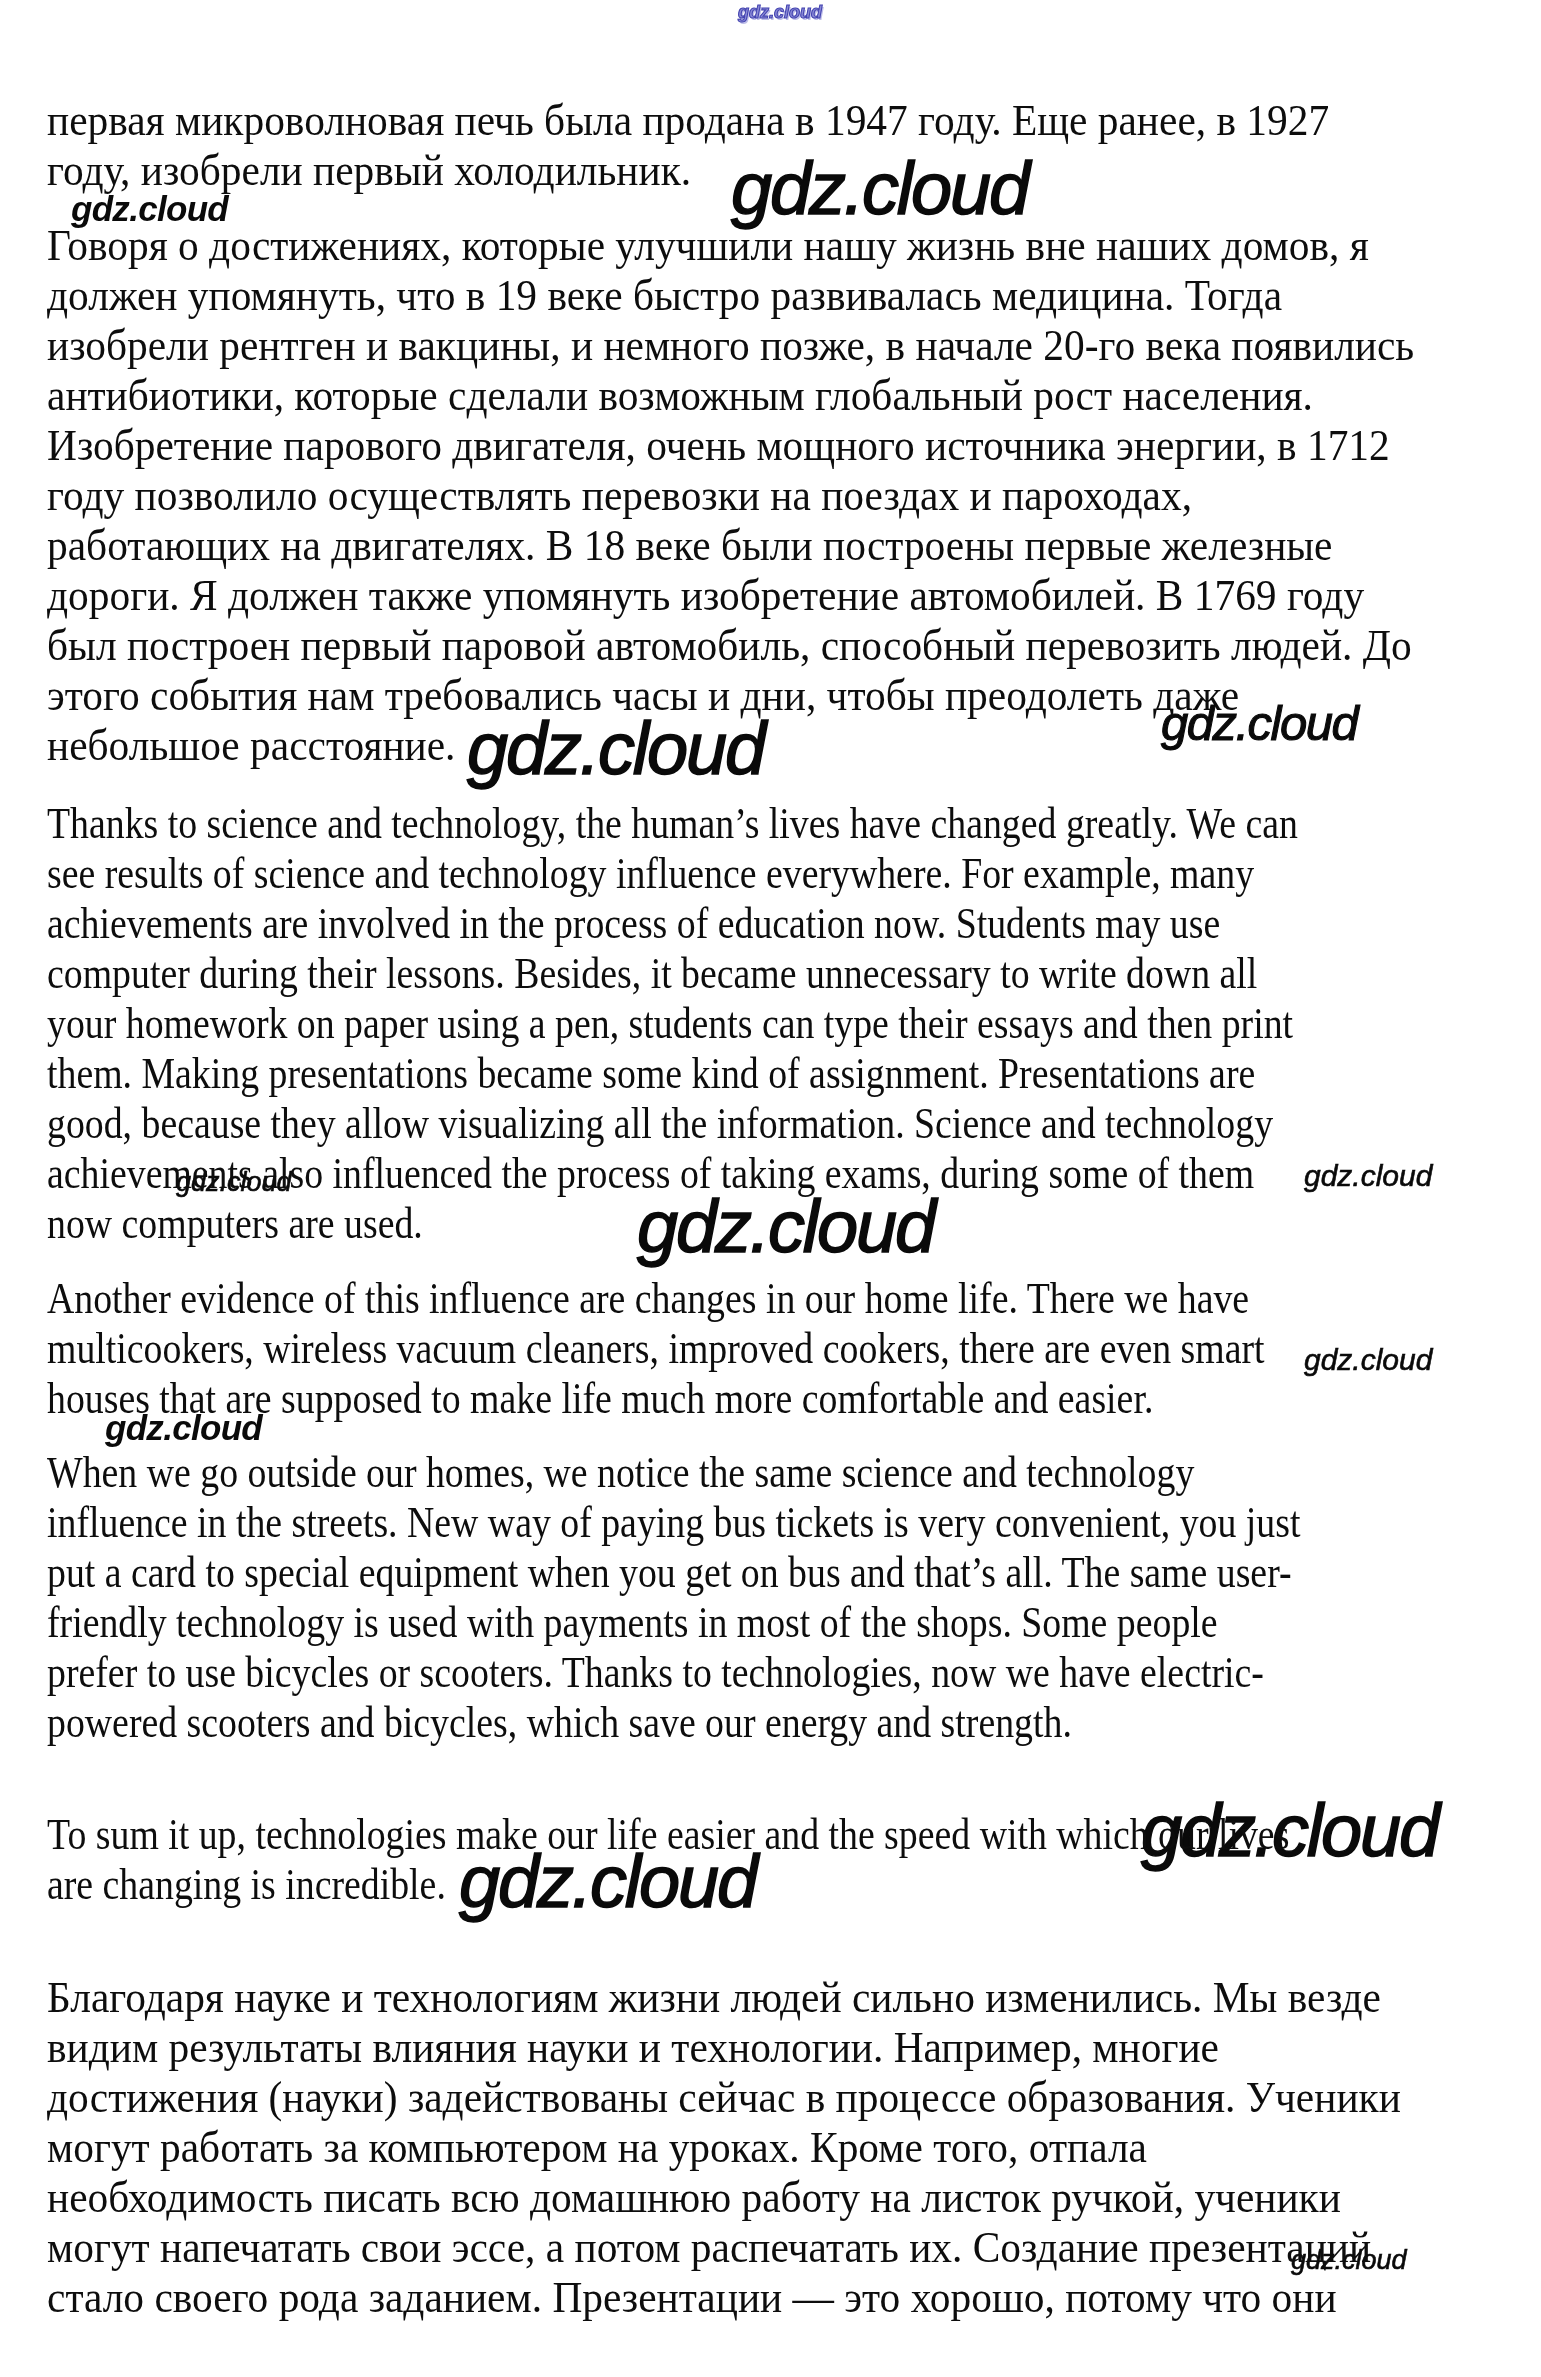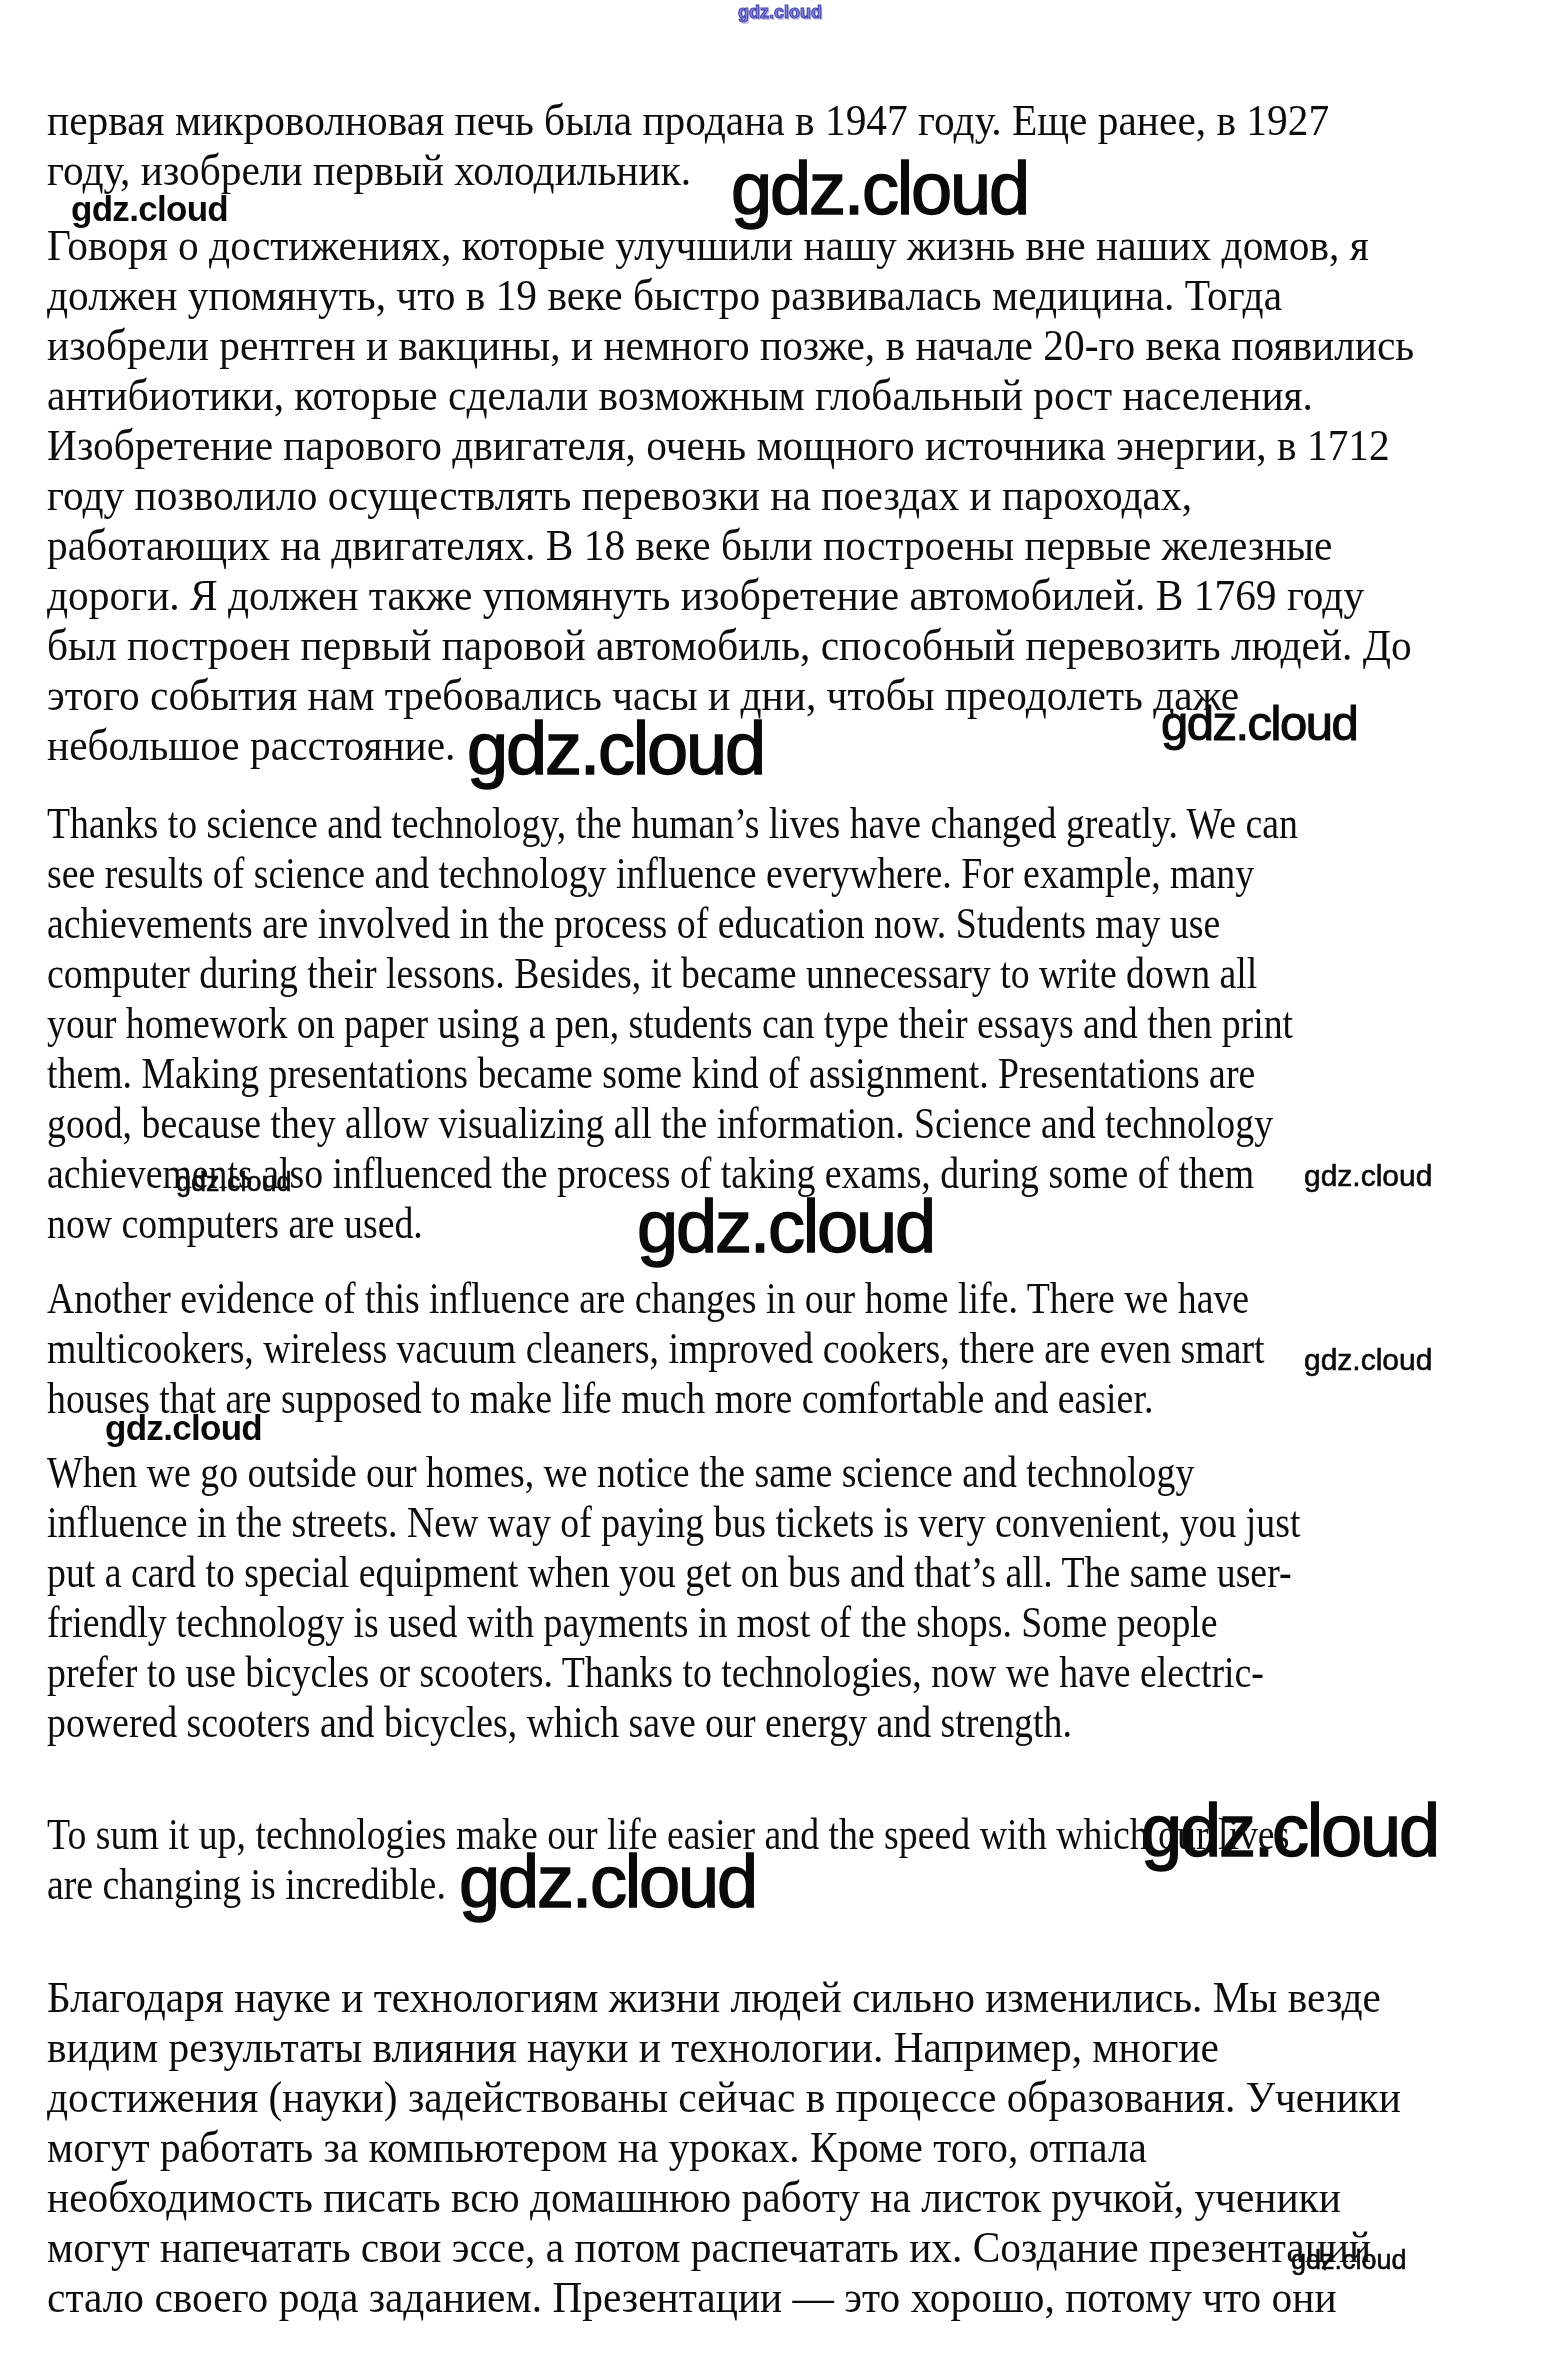--- a/index.html
+++ b/index.html
@@ -35,20 +35,21 @@
   .para-6{top:1809px;}
   .para-7{top:1972px;}
 
   
   .wm{
     position:absolute;
     font-family:"Liberation Sans", sans-serif;
     color:#0a0a0a;
     white-space:nowrap;
     line-height:1;
+    font-style:italic;
   }
   .wm-big{
     font-size:74px;
     letter-spacing:-2.2px;
     -webkit-text-stroke:1.5px #0a0a0a;
   }
   .wm-med{
     font-size:49px;
     letter-spacing:-1.5px;
     -webkit-text-stroke:1.1px #0a0a0a;

